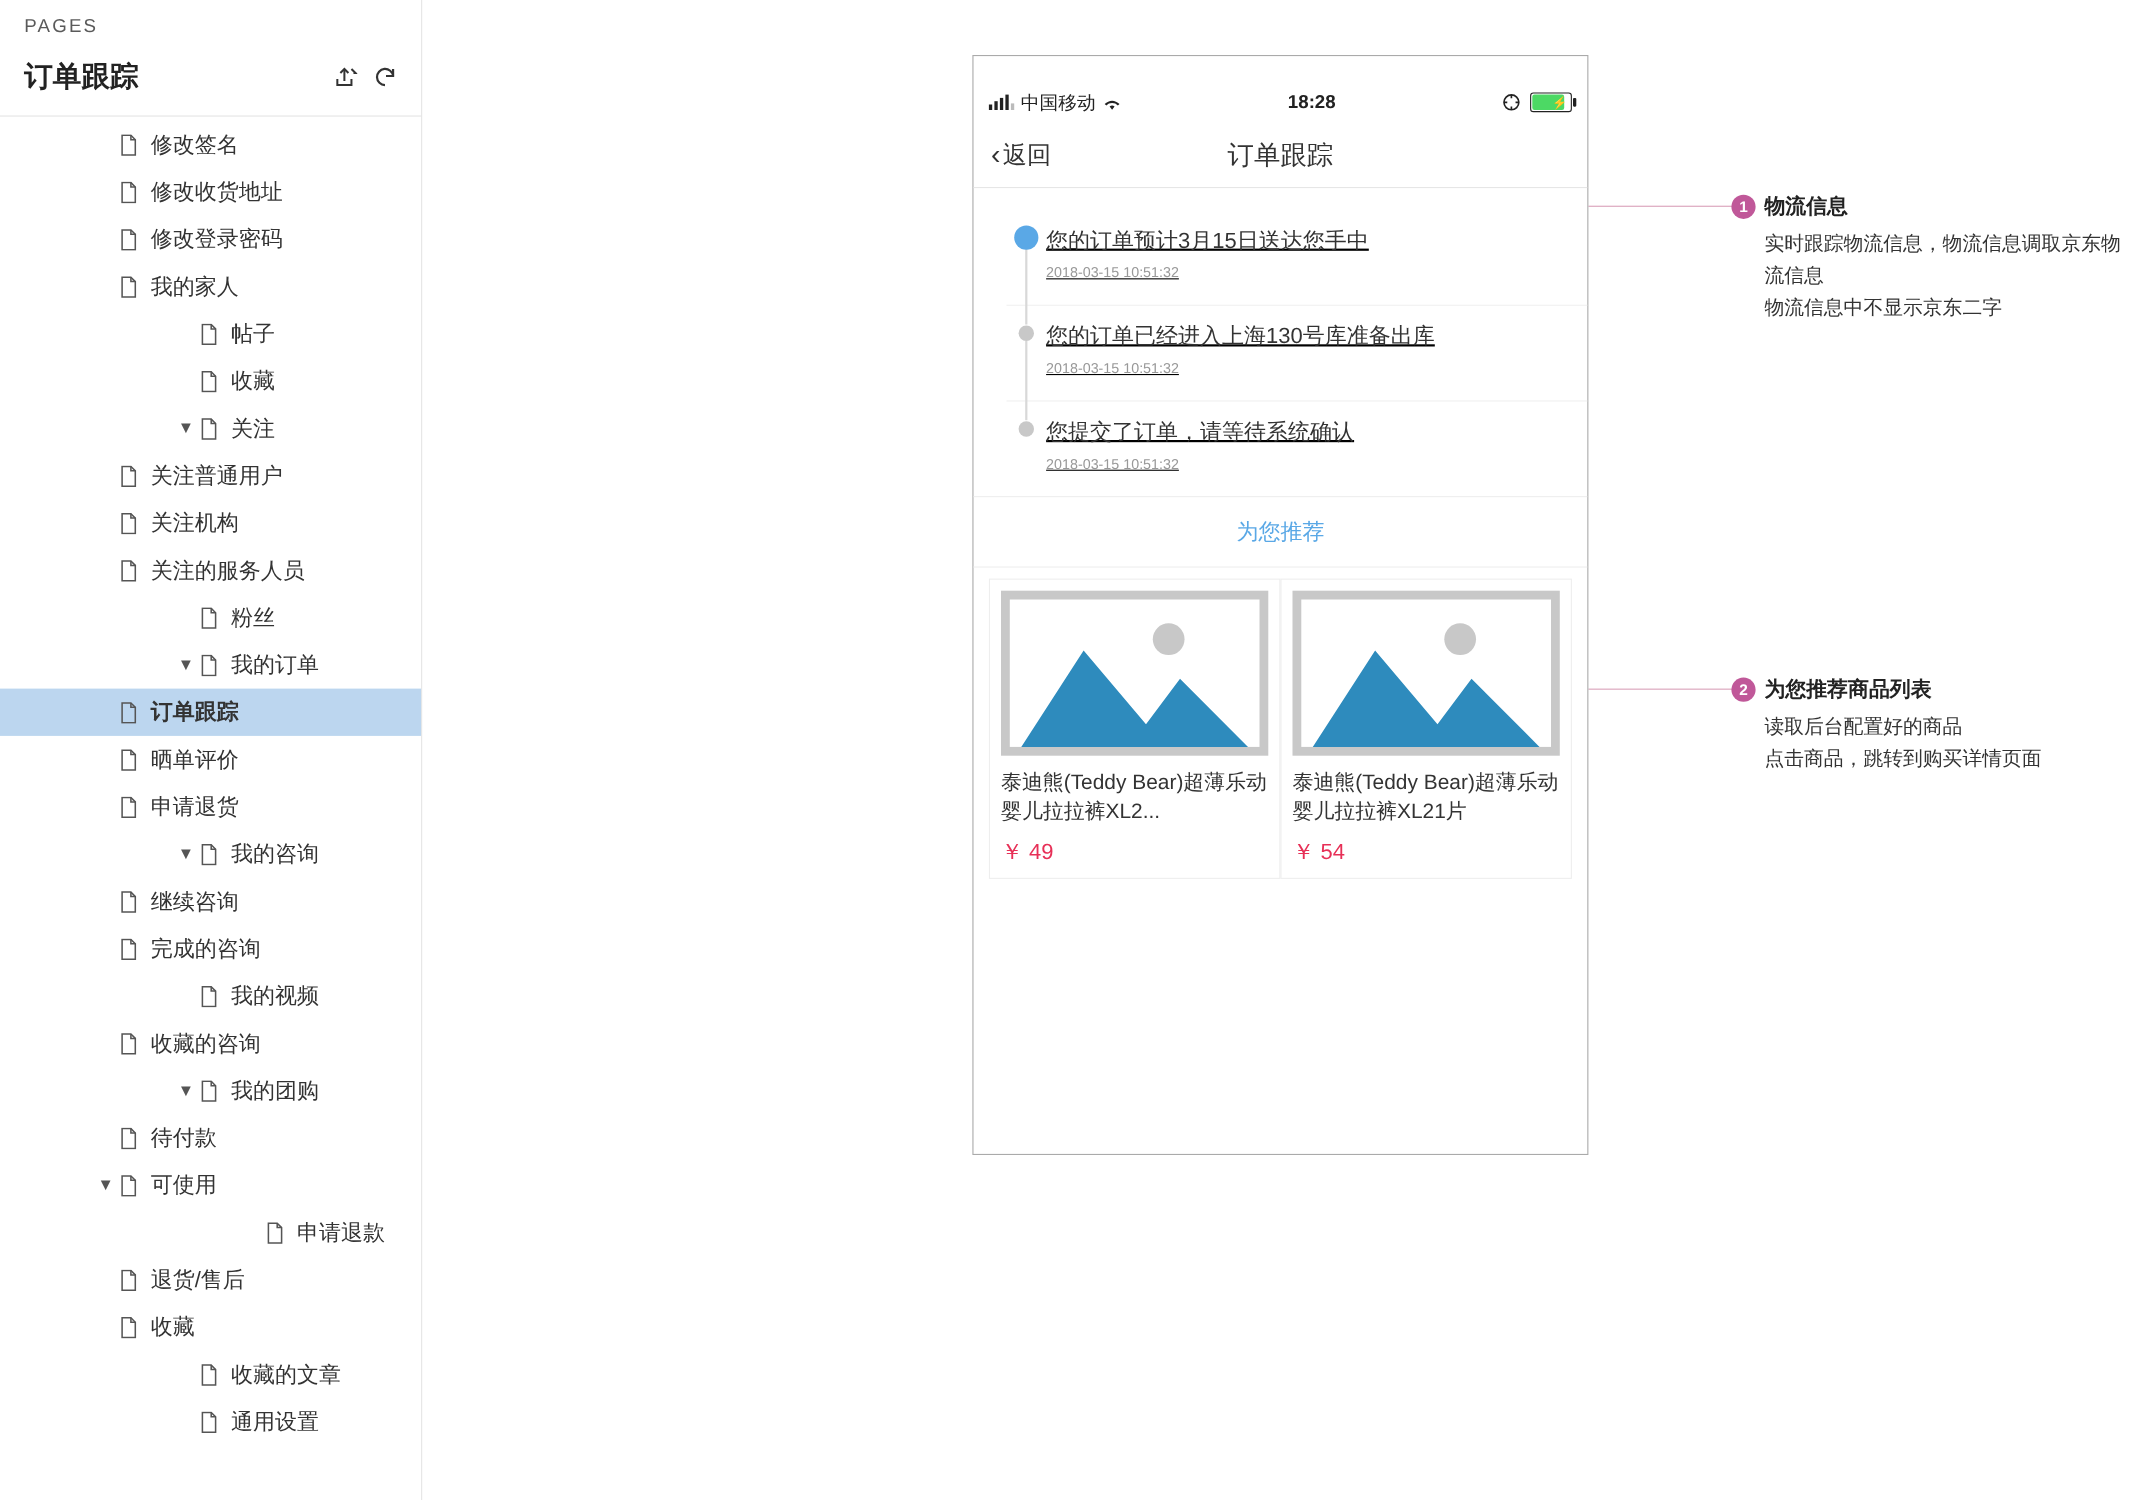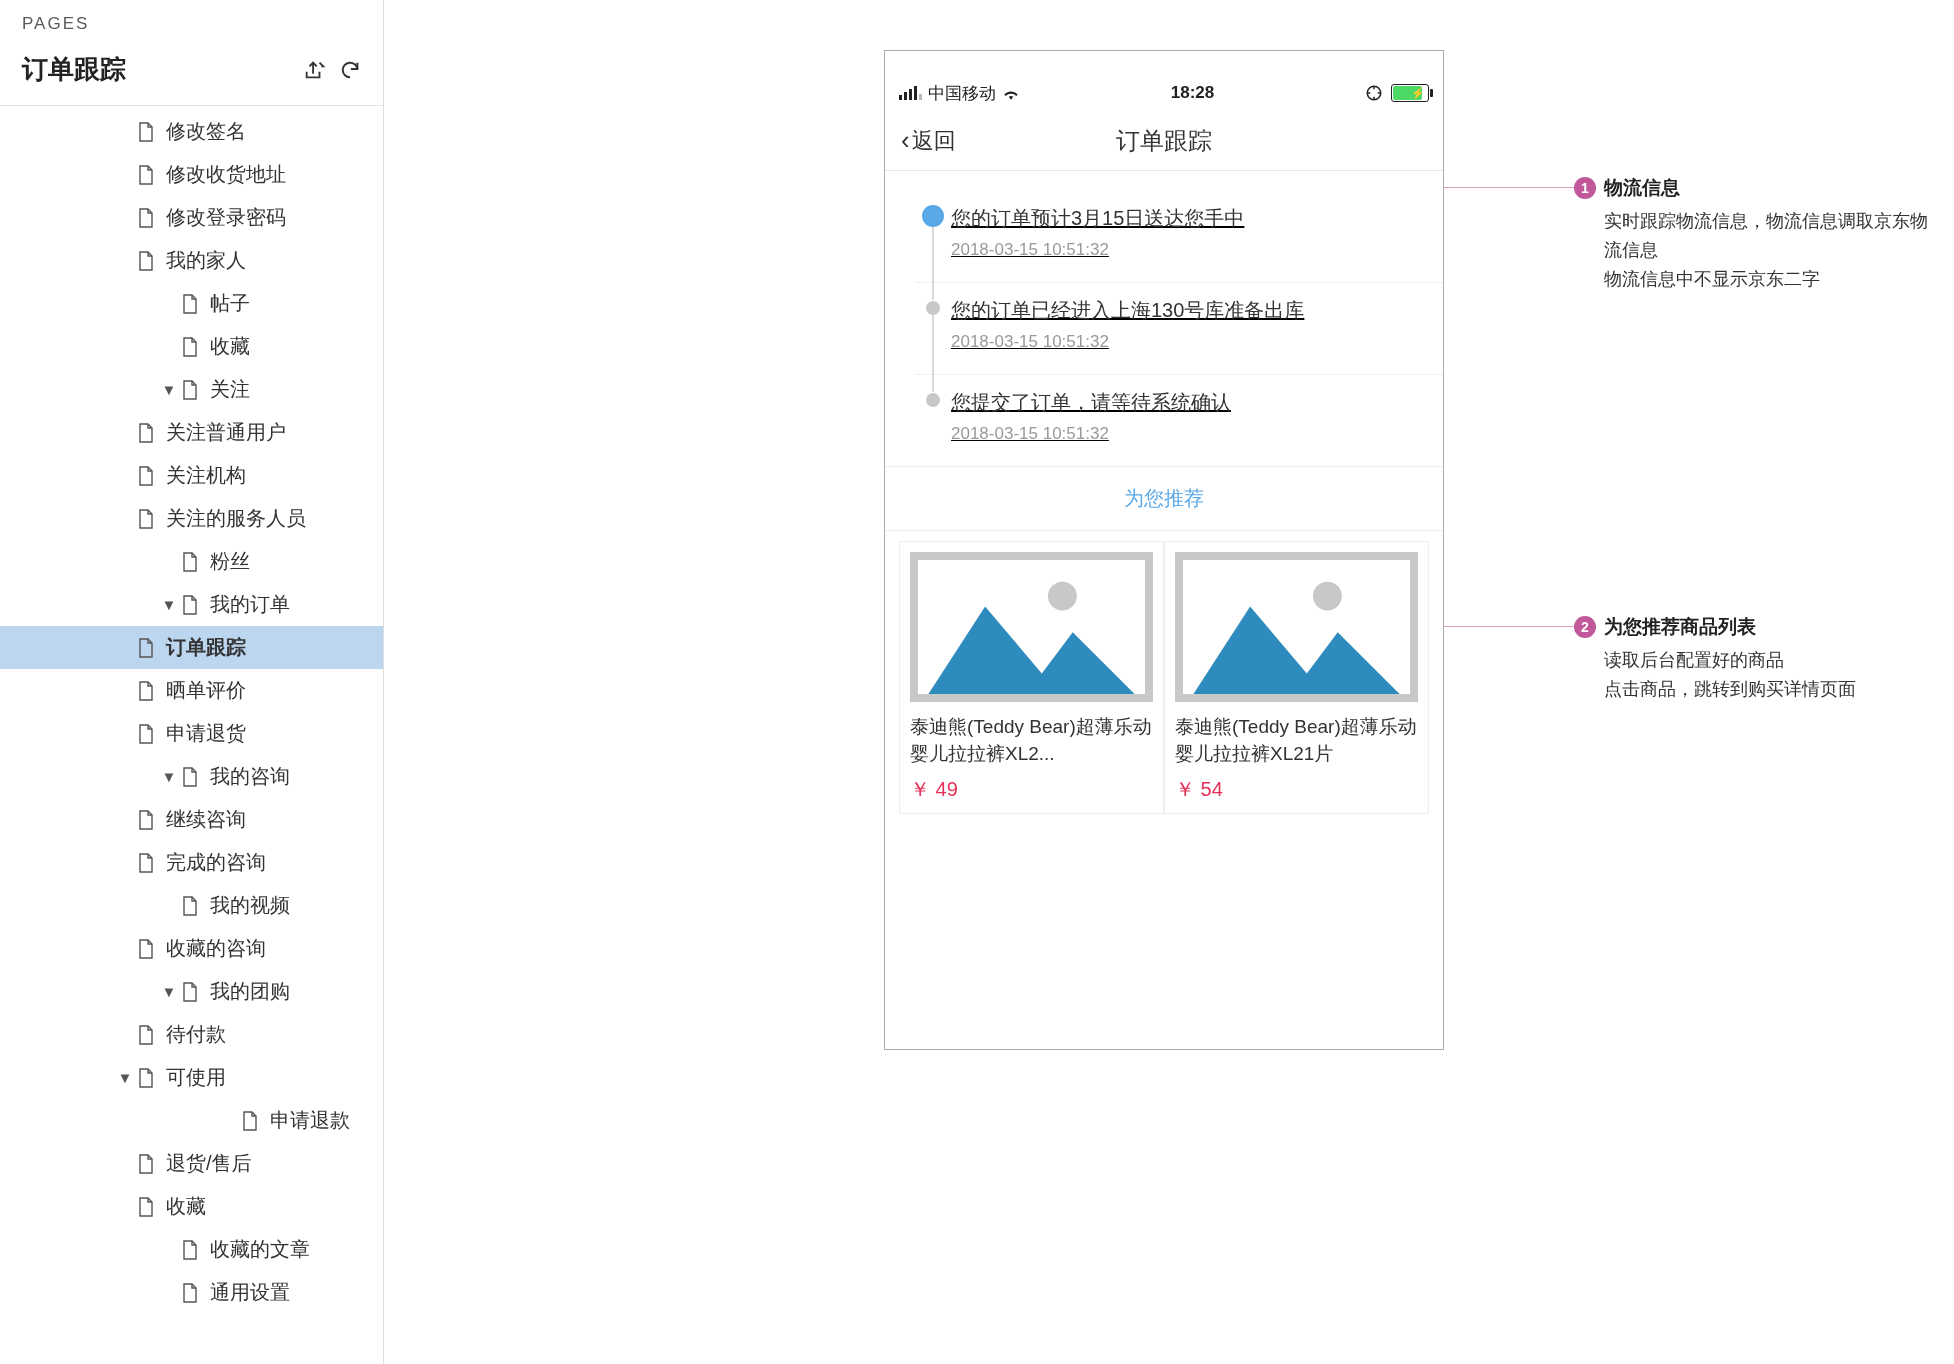--- a/index.html
+++ b/index.html
@@ -17,21 +17,21 @@
     .tree::-webkit-scrollbar { width: 14px; }
     .tree::-webkit-scrollbar-thumb { background: #b8b8b8; }
     .tree::-webkit-scrollbar-track { background: #eee; }
 
     .tree-item { display: flex; align-items: center; height: 43px; padding-left: 0; font-size: 20px; color: #333; cursor: pointer; white-space: nowrap; }
     .tree-item.selected { background: #bcd6ef; font-weight: 700; }
     .tree-item .arrow { width: 18px; text-align: center; font-size: 15px; color: #555; margin-right: 4px; flex-shrink:0;}
     .tree-item .page-icon { width: 16px; height: 20px; margin-right: 12px; flex-shrink:0; }
     .tree-item .label { }
     .ind-2 { padding-left: 160px; }
-    .ind-3 { padding-left: 116px; }
+    .ind-3 { padding-left: 87px; }
     .ind-4 { padding-left: 220px; }
 
     
     .canvas { flex: 1; position: relative; background: #fff; }
 
     
     .phone { position: absolute; left: 500px; top: 50px; width: 560px; height: 1000px; border: 1px solid #aaa; background: #fff; display: flex; flex-direction: column; }
     .status-bar { height: 36px; display: flex; align-items: center; justify-content: space-between; padding: 0 14px; font-size: 17px; color: #222; margin-top: 24px; }
     .status-left { display: flex; align-items: center; gap: 6px; }
     .status-right { display: flex; align-items: center; gap: 8px; }
@@ -50,21 +50,21 @@
     .timeline { padding: 20px 0 0 30px; border-bottom: 1px solid #eee; }
     .tl-item { display:flex; padding: 14px 20px 22px 0; border-bottom: 1px solid #f0f0f0; position:relative;}
     .tl-item:last-child { border-bottom:none; }
     .tl-dot-col { width: 36px; display:flex; flex-direction:column; align-items:center; position:relative;}
     .tl-dot { width: 14px; height: 14px; border-radius: 50%; background: #c8c8c8; margin-top: 4px; z-index:1;}
     .tl-dot.active { width: 22px; height:22px; background:#5aa8e6; margin-top:0;}
     .tl-line { position:absolute; top:18px; width:2px; background:#d8d8d8; height: calc(100% + 22px); }
     .tl-item:last-child .tl-line { display:none;}
     .tl-content { flex:1;text-decoration:underline; }
     .tl-text { font-size: 20px; color: #333; margin-bottom: 8px; }
-    .tl-time { font-size: 17px; color: #999; }
+    .tl-time { font-size: 13px; color: #999; }
 
     .reco-header { text-align:center; padding: 18px 0; font-size: 20px; color: #5aa8e6; border-bottom:1px solid #eee;}
     .reco-grid { display:flex; padding: 10px 14px; }
     .reco-card { flex:1; border:1px solid #eee; padding: 10px; }
     .reco-img { width:100%; height: 150px; background:#fff; border:8px solid #c8c8c8; display:flex; align-items:center; justify-content:center; position:relative; overflow:hidden;}
     .reco-name { font-size: 19px; color:#333; margin-top:12px; line-height:1.4; height: 54px; overflow:hidden;}
     .reco-price { font-size: 20px; color:#e73057; margin-top: 8px;}
 
     
     .anno { position:absolute; }

